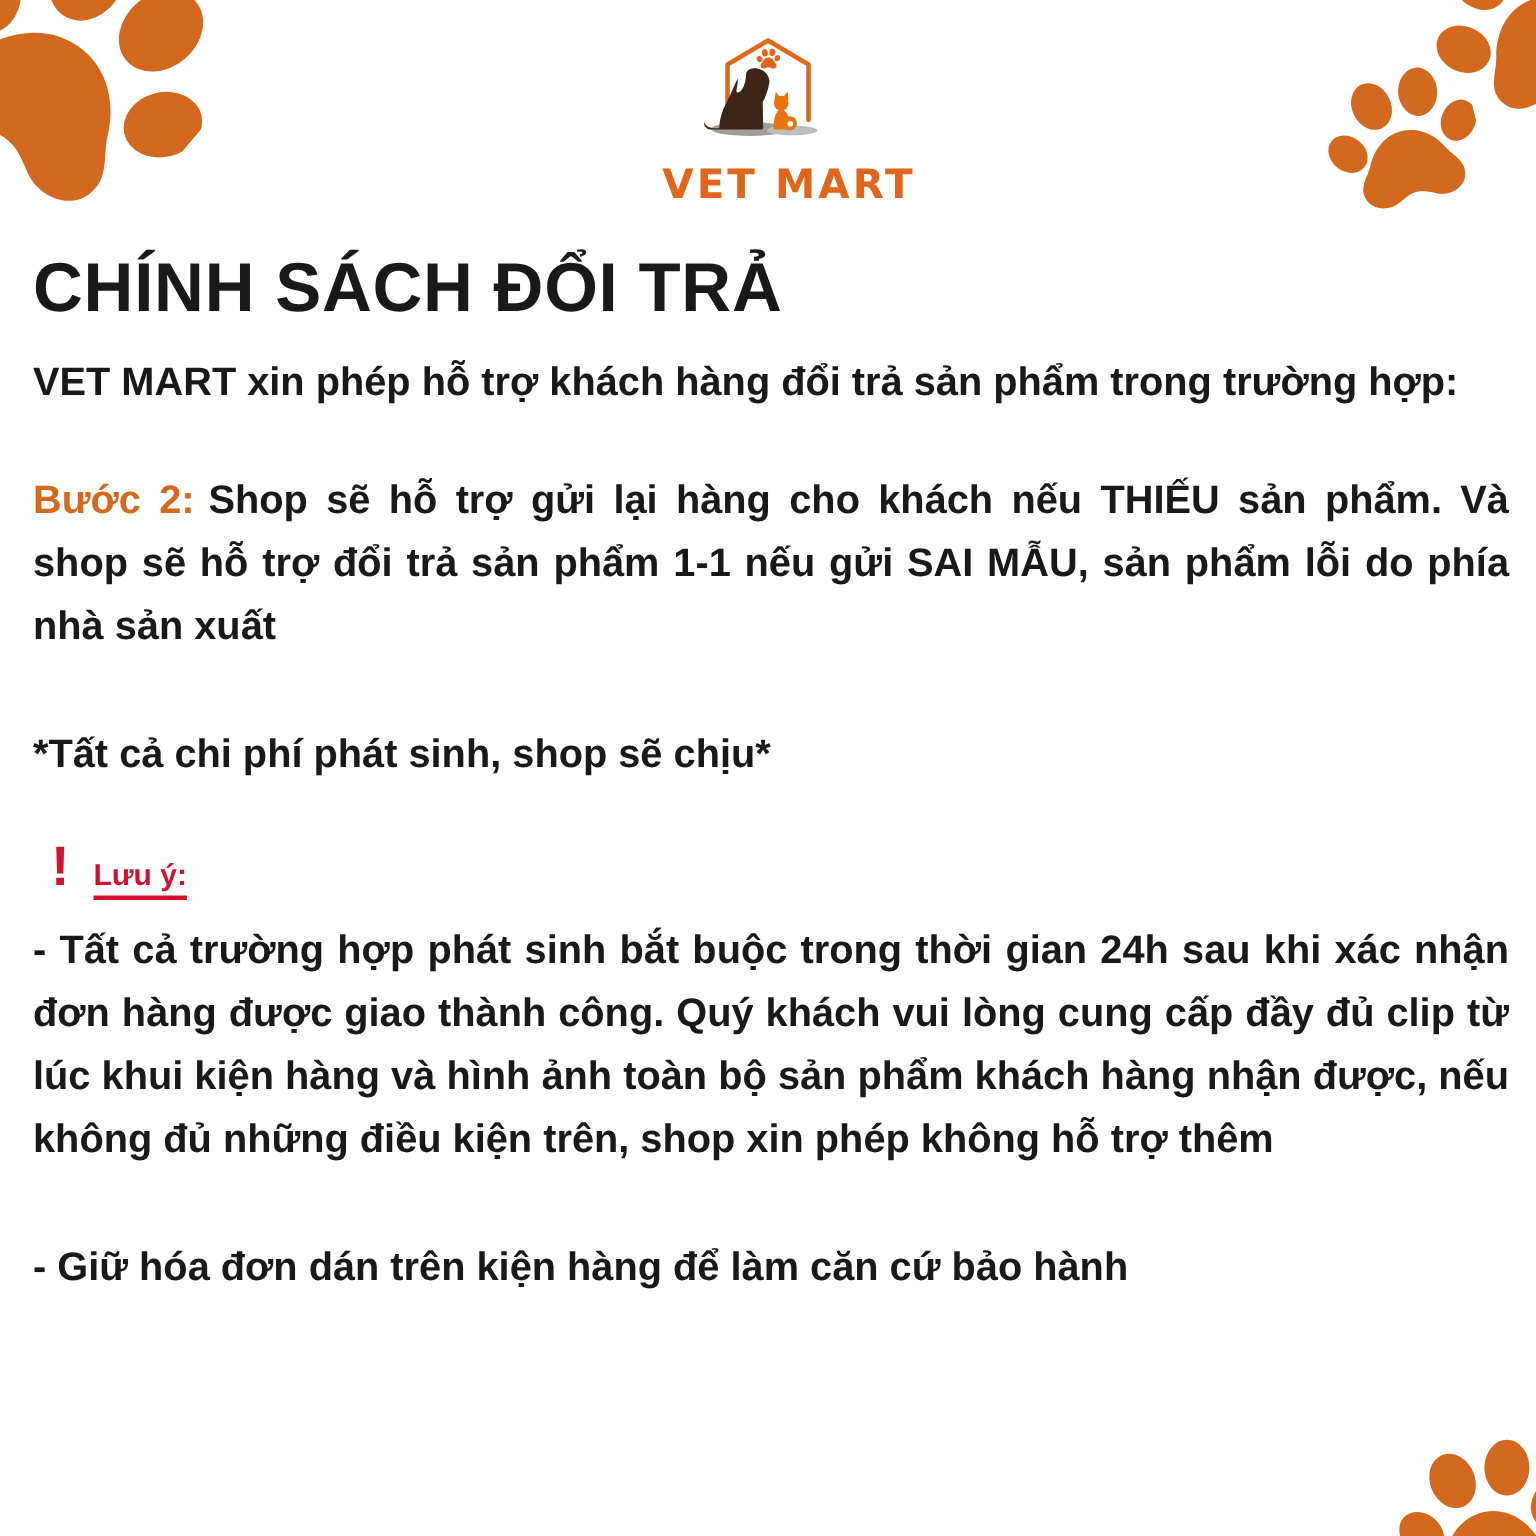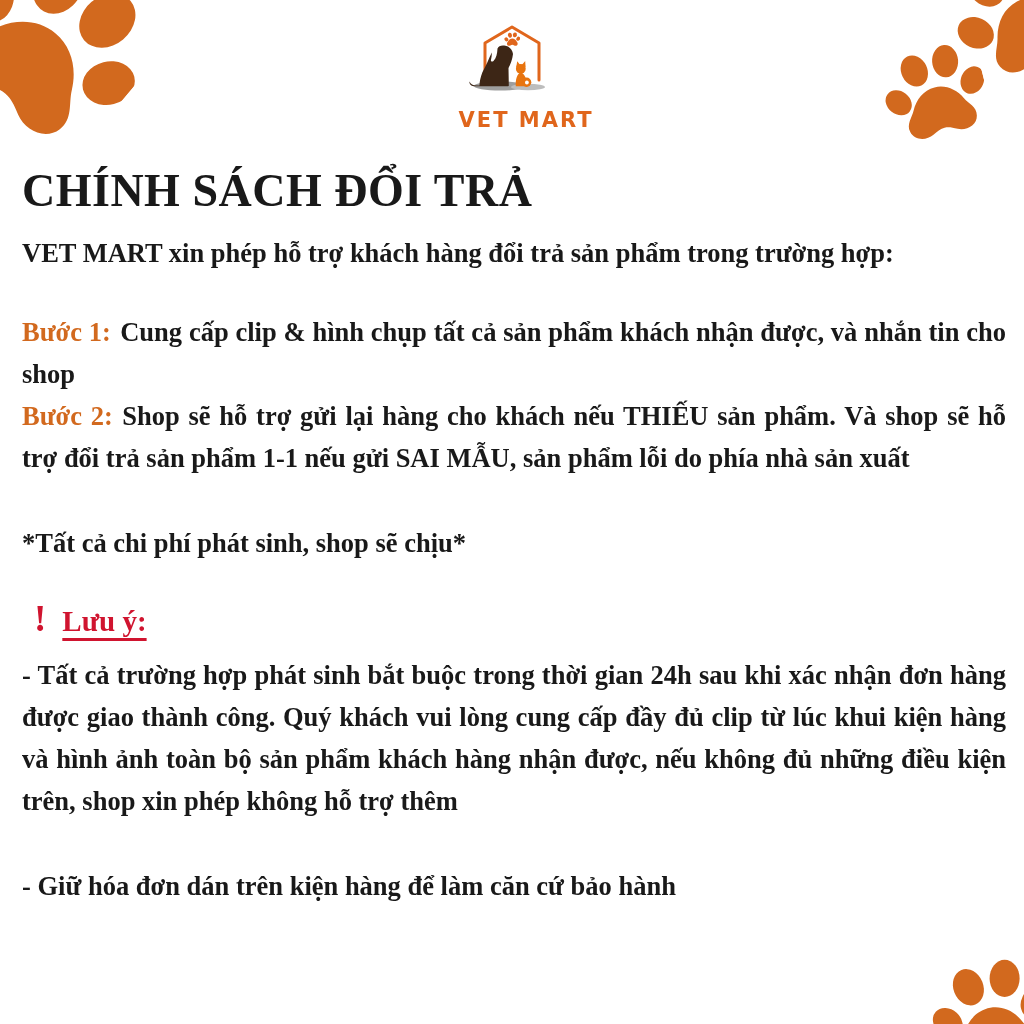--- a/index.html
+++ b/index.html
@@ -19,28 +19,28 @@
   .paw-top-right    { left: 883px;  top: 46px;   width: 104px; height: 104px; transform: rotate(-14deg); }
   .paw-bottom-right { left: 930px;  top: 960px;  width: 120px; height: 120px; transform: rotate(-10deg); }
 
   
   .logo-svg { display: block; margin: 24px auto 0; }
   .brand-name {
     margin-top: 2px;
     text-align: center;
     font-family: "DejaVu Sans", sans-serif;
     font-weight: 800;
-    font-size: 21px;
+    font-size: 27px;
     letter-spacing: 2px;
     color: #E0661C;
     padding-left: 28px;
   }
 
   
-  .content { position: absolute; left: 22px; right: 18px; top: 150px; font-family: Liberation Serif, serif; }
+  .content { position: absolute; left: 22px; right: 18px; top: 150px; }
 
   .page-title {
     margin: 14px 0 0;
     font-size: 46px;
     font-weight: 700;
     letter-spacing: 0.5px;
     color: #191919;
   }
 
   .intro {
@@ -64,21 +64,21 @@
   .notice-heading {
     margin-top: 36px;
     padding-left: 12px;
     display: flex;
     align-items: baseline;
     gap: 16px;
     color: #D0142F;
   }
   .excl { font-size: 37px; font-weight: 800; line-height: 1; }
   .notice-title {
-    font-size: 29px;
+    font-size: 20px;
     font-weight: 700;
     text-decoration: underline;
     text-decoration-thickness: 3px;
     text-underline-offset: 7px;
   }
 
   .notes { margin-top: 16px; }
 </style>
 </head>
 <body>
@@ -146,21 +146,20 @@
   <div class="brand-name">VET MART</div>
 </div>
 
 <div class="content">
 
   <h1 class="page-title">CHÍNH SÁCH ĐỔI TRẢ</h1>
 
   <p class="intro">VET MART xin phép hỗ trợ khách hàng đổi trả sản phẩm trong trường hợp:</p>
 
   <div class="steps">
-    <p class="para"><span class="step-label">Bước 1:</span><span>Cung cấp clip &amp; hình chụp tất cả sản phẩm khách nhận được, và nhắn tin cho shop</span></p>
     <p class="para"><span class="step-label">Bước 2:</span><span>Shop sẽ hỗ trợ gửi lại hàng cho khách nếu THIẾU sản phẩm. Và shop sẽ hỗ trợ đổi trả sản phẩm 1-1 nếu gửi SAI MẪU, sản phẩm lỗi do phía nhà sản xuất</span></p>
     <p class="para fee-note">*Tất cả chi phí phát sinh, shop sẽ chịu*</p>
   </div>
 
   <div class="notice-heading">
     <span class="excl">!</span>
     <span class="notice-title">Lưu ý:</span>
   </div>
 
   <div class="notes">

